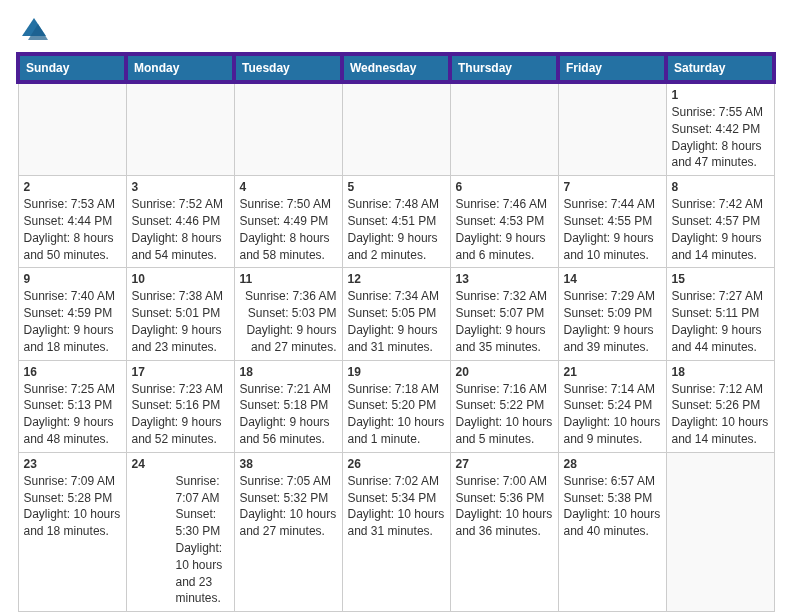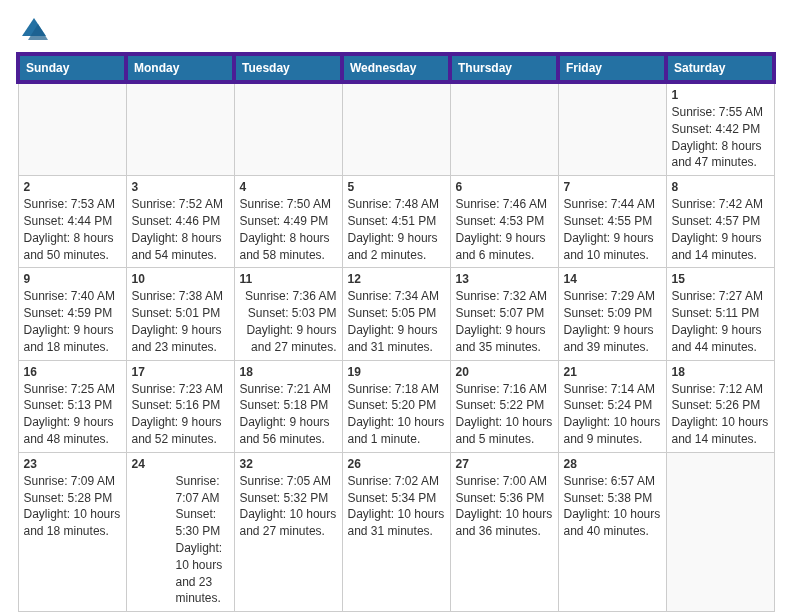--- a/index.html
+++ b/index.html
@@ -280,21 +280,21 @@
 Sunset: 5:28 PM
 Daylight: 10 hours and 18 minutes.</div>
         </td>
         <td>
           <span class="day-num">24</span>
           <div class="day-info" style="white-space: pre-line; margin-left: 44px;">Sunrise: 7:07 AM
 Sunset: 5:30 PM
 Daylight: 10 hours and 23 minutes.</div>
         </td>
         <td>
-          <span class="day-num">32</span>
+          <span class="day-num">38</span>
           <div class="day-info" style="white-space: pre-line;">Sunrise: 7:05 AM
 Sunset: 5:32 PM
 Daylight: 10 hours and 27 minutes.</div>
         </td>
         <td>
           <span class="day-num">26</span>
           <div class="day-info" style="white-space: pre-line;">Sunrise: 7:02 AM
 Sunset: 5:34 PM
 Daylight: 10 hours and 31 minutes.</div>
         </td>

